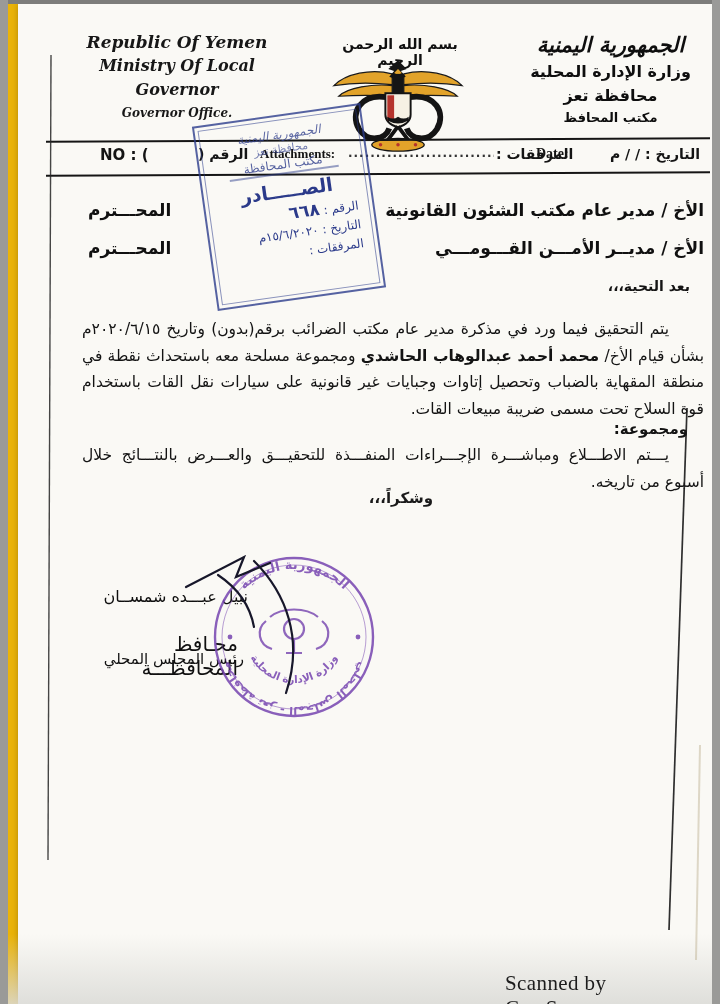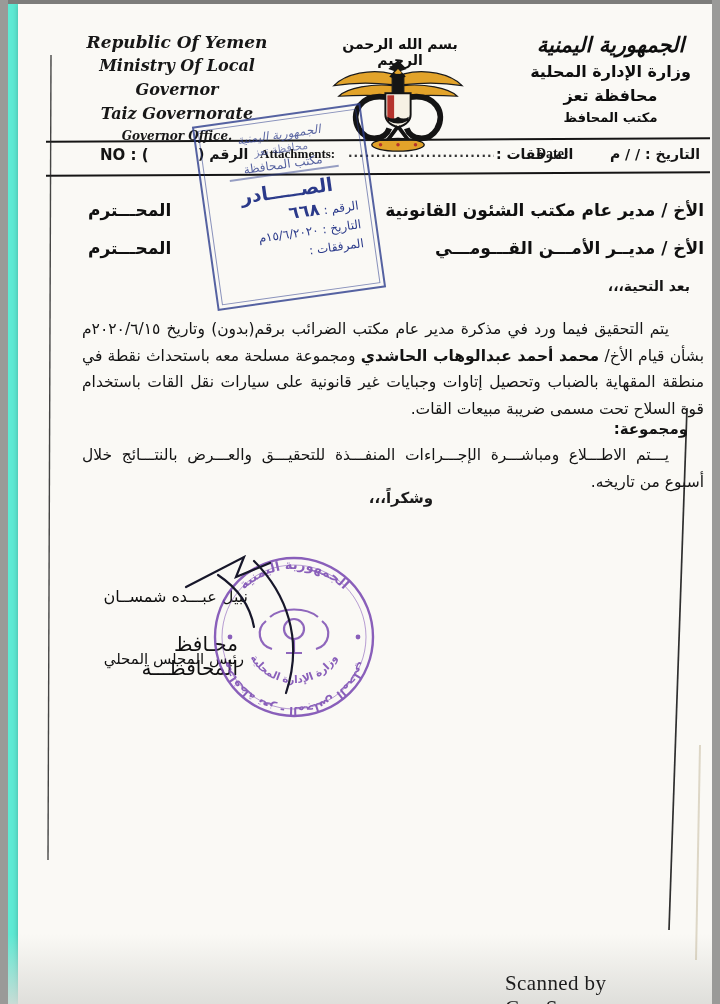--- a/index.html
+++ b/index.html
@@ -1,17 +1,17 @@
 <!DOCTYPE html>
 <html lang="ar"><head>
 <meta charset="utf-8">
 <style>
   html,body{margin:0;padding:0;}
   body{background:#9a9a98;font-family:"DejaVu Sans",sans-serif;}
-  .canvas{position:relative;width:704px;height:1004px;margin:0 auto;background:#5eead4;overflow:hidden;}
+  .canvas{position:relative;width:704px;height:1004px;margin:0 auto;background:#eab308;overflow:hidden;}
   .topbar{position:absolute;left:0;top:0;width:720px;height:4px;background:#7d7d7b;}
   .page{position:absolute;left:10px;top:4px;width:694px;height:1000px;background:#faf9f5;
         box-shadow:0 0 6px rgba(0,0,0,.25);}
   .page-fade{position:absolute;left:0;bottom:0;width:720px;height:70px;
         background:linear-gradient(180deg,rgba(218,218,214,0),rgba(218,218,214,.85));pointer-events:none;}
 
   
   .lh-en{position:absolute;left:58px;top:30px;width:222px;text-align:center;
          font-family:"DejaVu Serif",serif;font-style:italic;font-weight:bold;color:#171717;}
   .lh-en .l1{font-size:17px;line-height:24px;}
@@ -86,21 +86,20 @@
 </head>
 <body>
 
 <div class="canvas">
   <div class="page"></div>
   <div class="topbar"></div>
 
   <div class="lh-en">
     <div class="l1">Republic Of Yemen</div>
     <div class="l2">Ministry Of Local Governor</div>
-    <div class="l3">Taiz Governorate</div>
     <div class="l4">Governor Office.</div>
   </div>
 
   <div class="bismillah">بسم الله الرحمن الرحيم</div>
   <div class="emblem">
     <svg width="136" height="98" viewBox="0 0 140 100">
 
       <g stroke="#1a1a1a" stroke-width="1.2">
         <path d="M64,18 C42,12 16,18 4,30 C22,27 46,27 64,29 Z" fill="#e2a32a"></path>
         <path d="M64,30 C44,28 18,32 9,41 C26,40 48,40 64,41 Z" fill="#e2a32a"></path>

